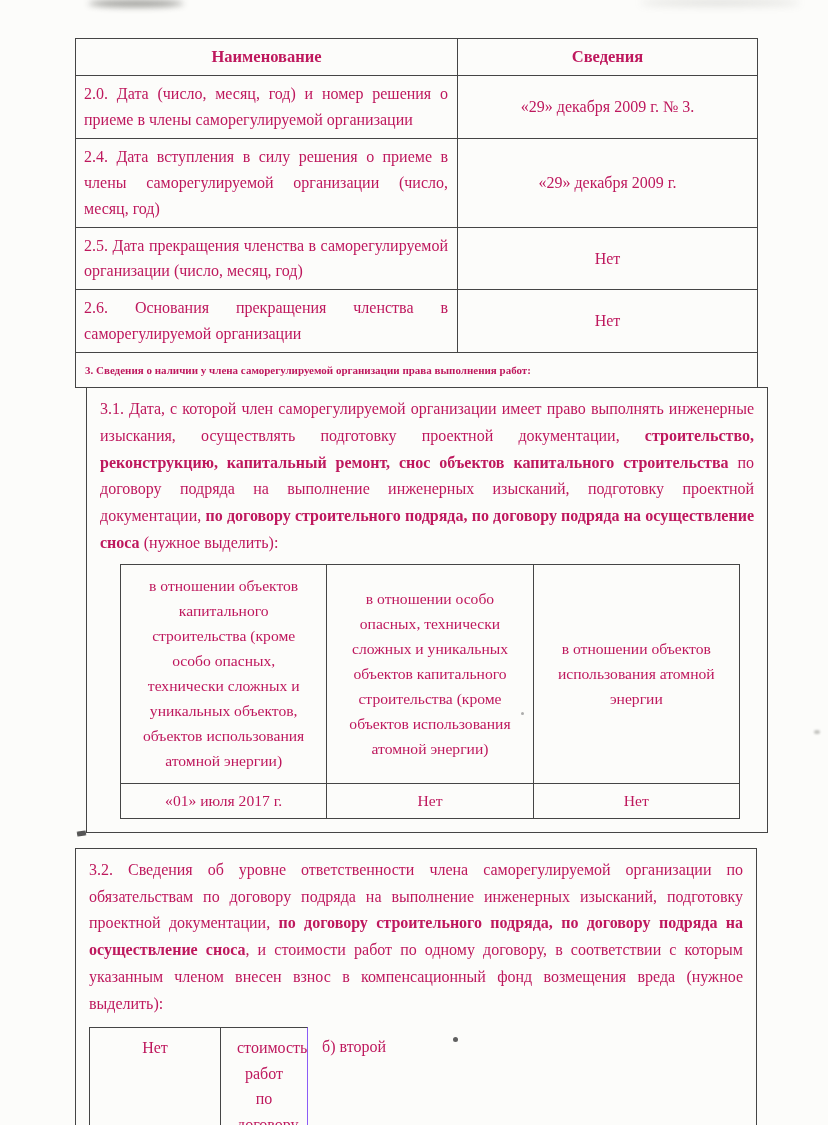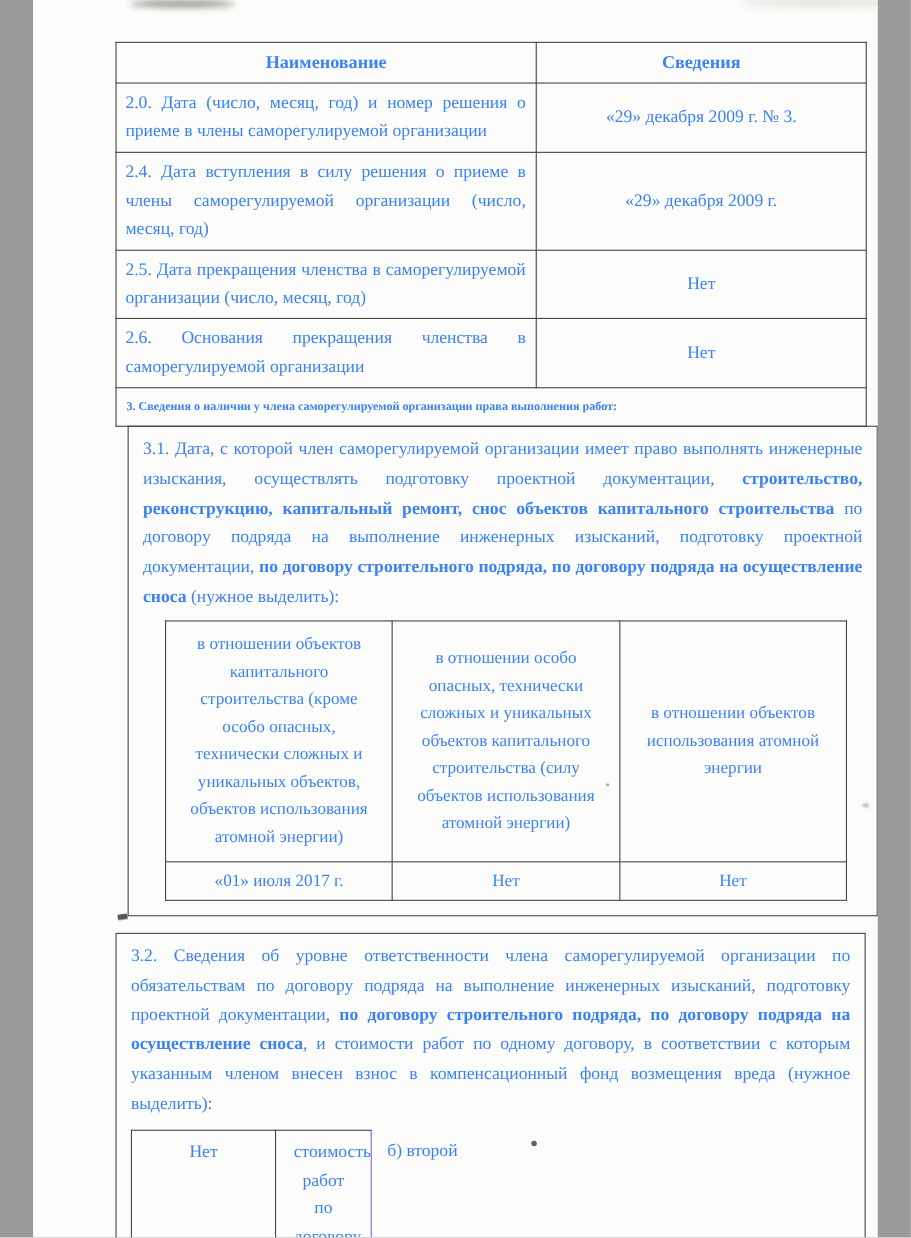--- a/index.html
+++ b/index.html
@@ -1,23 +1,23 @@
 <!DOCTYPE html>
 <html lang="ru"><head>
 <meta charset="utf-8">
 <style>
   html,body { margin:0; padding:0; }
   body { background:#9a9a9a; }
   .page {
     position:relative;
-    width:768px; height:1125px;
+    width:828px; height:1125px;
     margin:0 auto;
     background:#fcfcfa;
     font-family:"Liberation Serif","DejaVu Serif",serif;
-    color:#3b82f6;
+    color:#be185d;
     overflow:hidden;
   }
   
   .smudge-top    { position:absolute; top:0; left:88px;  width:96px; height:7px;  background:#5d5d58; border-radius:50%; filter:blur(3px); opacity:.6; }
   .smudge-top2   { position:absolute; top:0; left:640px; width:160px; height:5px; background:#8a8a84; border-radius:50%; filter:blur(4px); opacity:.35; }
   .mark-quote    { position:absolute; top:831px; left:77px; width:9px; height:5px; background:#3a3a3a; filter:blur(.4px); opacity:.85; border-radius:1px; transform:rotate(-8deg); }
   .mark-dot      { position:absolute; top:1037px; left:453px; width:5px; height:5px; background:#444; border-radius:50%; opacity:.85; }
   .mark-dot2     { position:absolute; top:712px; left:521px; width:3px; height:3px; background:#777; border-radius:50%; opacity:.6; }
   .edge-noise    { position:absolute; top:730px; right:8px; width:6px; height:4px; background:#9c9c96; border-radius:50%; filter:blur(1px); opacity:.6; }
 
@@ -105,21 +105,21 @@
       </tr>
     </tbody>
       </table>
 
     <div class="box box-31">
       <p class="para"><span>3.1. Дата, с которой член саморегулируемой организации имеет право выполнять инженерные изыскания, осуществлять подготовку проектной документации, </span><b>строительство, реконструкцию, капитальный ремонт, снос объектов капитального строительства</b><span> по договору подряда на выполнение инженерных изысканий, подготовку проектной документации, </span><b>по договору строительного подряда, по договору подряда на осуществление сноса</b><span> (нужное выделить):</span></p>
       <table class="obj-table">
         <tbody>
             <tr class="obj-head">
           <td>в отношении объектов капитального строительства (кроме особо опасных, технически сложных и уникальных объектов, объектов использования атомной энергии)</td>
-          <td>в отношении особо опасных, технически сложных и уникальных объектов капитального строительства (силу объектов использования атомной энергии)</td>
+          <td>в отношении особо опасных, технически сложных и уникальных объектов капитального строительства (кроме объектов использования атомной энергии)</td>
           <td>в отношении объектов использования атомной энергии</td>
         </tr>
         <tr class="obj-vals">
           <td>«01» июля 2017 г.</td>
           <td>Нет</td>
           <td>Нет</td>
         </tr>
       </tbody>
         </table>
     </div>

